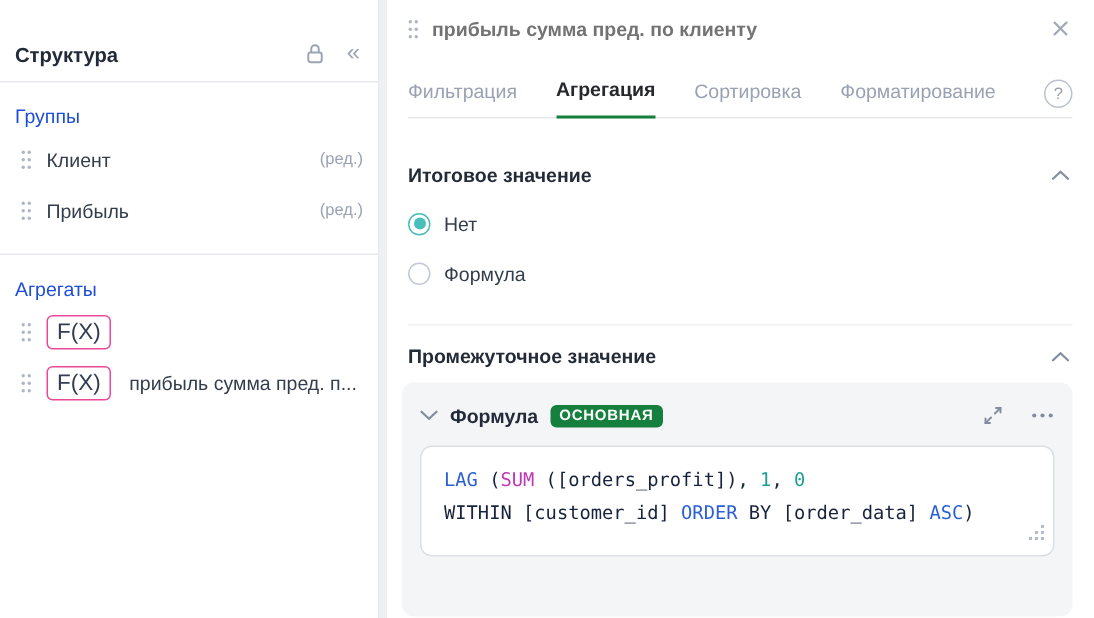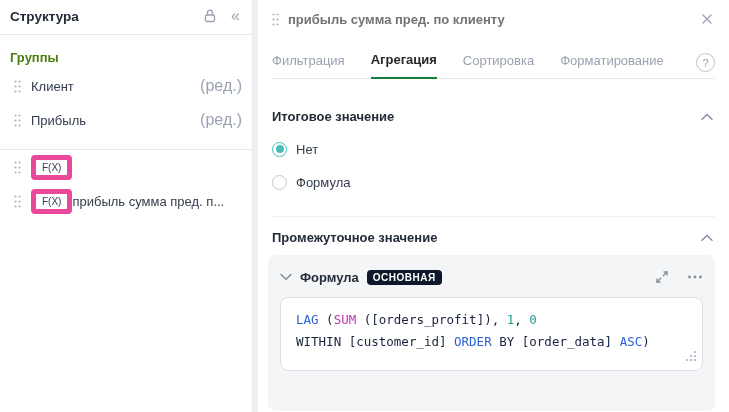--- a/index.html
+++ b/index.html
@@ -1,34 +1,34 @@
 <!DOCTYPE html>
 <html><head>
 <meta charset="utf-8">
 <style>
   * { margin:0; padding:0; box-sizing:border-box; }
   html,body { width:729px; height:412px; overflow:hidden; background:#fff;
     font-family:"Liberation Sans","DejaVu Sans",sans-serif; color:#2b3340; }
   .app { display:flex; width:729px; height:412px; }
 
   
-  .sidebar { width:252px; flex:0 0 252px; padding-top:4px; background:#fff; }
+  .sidebar { width:252px; flex:0 0 252px; padding-top:24px; background:#fff; }
   .sb-header { display:flex; align-items:center; padding:0 12px 0 10px; height:24px; }
   .sb-title { font-size:13.5px; font-weight:bold; color:#232b39; }
   .sb-header-icons { margin-left:auto; display:flex; align-items:center; gap:14px; }
   .icon-btn { display:inline-flex; align-items:center; justify-content:center; cursor:pointer; }
   .chev-glyph { font-size:16px; color:#9ba3b4; line-height:1; }
   .divider { height:1px; background:#e7e9ee; margin-top:6px; }
-  .sb-heading { font-size:13px; font-weight:bold; color:#4d7c0f; margin:15px 10px 4px 10px; }
+  .sb-heading { font-size:13px; font-weight:normal; color:#1d4ed8; margin:15px 10px 4px 10px; }
   .sb-item { display:flex; align-items:center; height:34px; padding:0 10px 0 14px; cursor:pointer; }
   .sb-item .grip { margin-right:10px; display:inline-flex; }
   .sb-item-label { font-size:13px; color:#343d4c; white-space:nowrap; overflow:hidden; }
-  .edited { margin-left:auto; font-size:16px; color:#9aa2b2; }
-  .fx-badge { display:inline-block; border:5px solid #ec4899; border-radius:4px;
-    font-size:10px; color:#323c52; padding:2px 6px 1px 6px; margin-right:0; line-height:1.2; }
+  .edited { margin-left:auto; font-size:11px; color:#9aa2b2; }
+  .fx-badge { display:inline-block; border:1px solid #ec4899; border-radius:4px;
+    font-size:15px; color:#323c52; padding:2px 6px 1px 6px; margin-right:12px; line-height:1.2; }
 
   
   .panel-gap { width:6px; flex:0 0 6px; background:#eff0f3; border-left:1px solid #e7e9ed; }
 
   
   .panel { flex:1; padding:8px 14px 0 14px; background:#fff; position:relative; }
   .panel-header { display:flex; align-items:center; height:22px; }
   .panel-header .grip { margin-right:9px; display:inline-flex; }
   .panel-title { font-size:13px; font-weight:bold; color:#737373; }
   .close-btn { margin-left:auto; display:inline-flex; cursor:pointer; padding:2px; }
@@ -52,21 +52,21 @@
   .radio.on::after { content:""; position:absolute; inset:2.5px; border-radius:50%; background:#49bebb; }
   .radio-label { font-size:13px; color:#343d4c; }
 
   .section-divider { height:1px; background:#eef0f3; margin-top:26px; }
 
   .card { margin-top:10px; margin-left:-4px; background:#f4f5f7; border-radius:8px;
     padding:10px 12px 12px 12px; height:156px; }
   .card-head { display:flex; align-items:center; height:24px; }
   .card-head .chev { display:inline-flex; margin-right:8px; cursor:pointer; }
   .card-title { font-size:13px; font-weight:bold; color:#232b39; margin-right:8px; }
-  .badge { background:#0f172a; color:#fff; font-size:10px; font-weight:bold;
+  .badge { background:#15803d; color:#fff; font-size:10px; font-weight:bold;
     letter-spacing:0.5px; border-radius:4px; padding:3px 6px 2px 6px; line-height:1; }
   .card-actions { margin-left:auto; display:flex; align-items:center; gap:18px; }
 
   .editor { position:relative; margin-top:8px; background:#fff; border:1px solid #dbdfe6;
     border-radius:8px; height:74px; padding:11px 15px; }
   .code-line { font-family:"DejaVu Sans Mono","Liberation Mono",monospace;
     font-size:12.5px; line-height:22px; white-space:pre; color:#17233d; }
   .tok-kw { color:#2b5fd6; }
   .tok-fn { color:#c136b2; }
   .tok-num { color:#1f9c92; }
@@ -121,20 +121,21 @@
           <circle cx="1.5" cy="11.5" r="1.1"></circle>
             <circle cx="5.5" cy="11.5" r="1.1"></circle>
         </svg>
       </span>
       <span class="sb-item-label">Прибыль</span>
       <span class="edited">(ред.)</span>
     </div>
 
     <div class="divider" style="margin-top:12px;"></div>
 
+    <div class="sb-heading">Агрегаты</div>
 
     <div class="sb-item">
       <span class="grip">
         <svg width="7" height="13" viewBox="0 0 7 13" fill="#aeb4c1">
           <circle cx="1.5" cy="1.5" r="1.1"></circle>
             <circle cx="5.5" cy="1.5" r="1.1"></circle>
           <circle cx="1.5" cy="6.5" r="1.1"></circle>
             <circle cx="5.5" cy="6.5" r="1.1"></circle>
           <circle cx="1.5" cy="11.5" r="1.1"></circle>
             <circle cx="5.5" cy="11.5" r="1.1"></circle>

